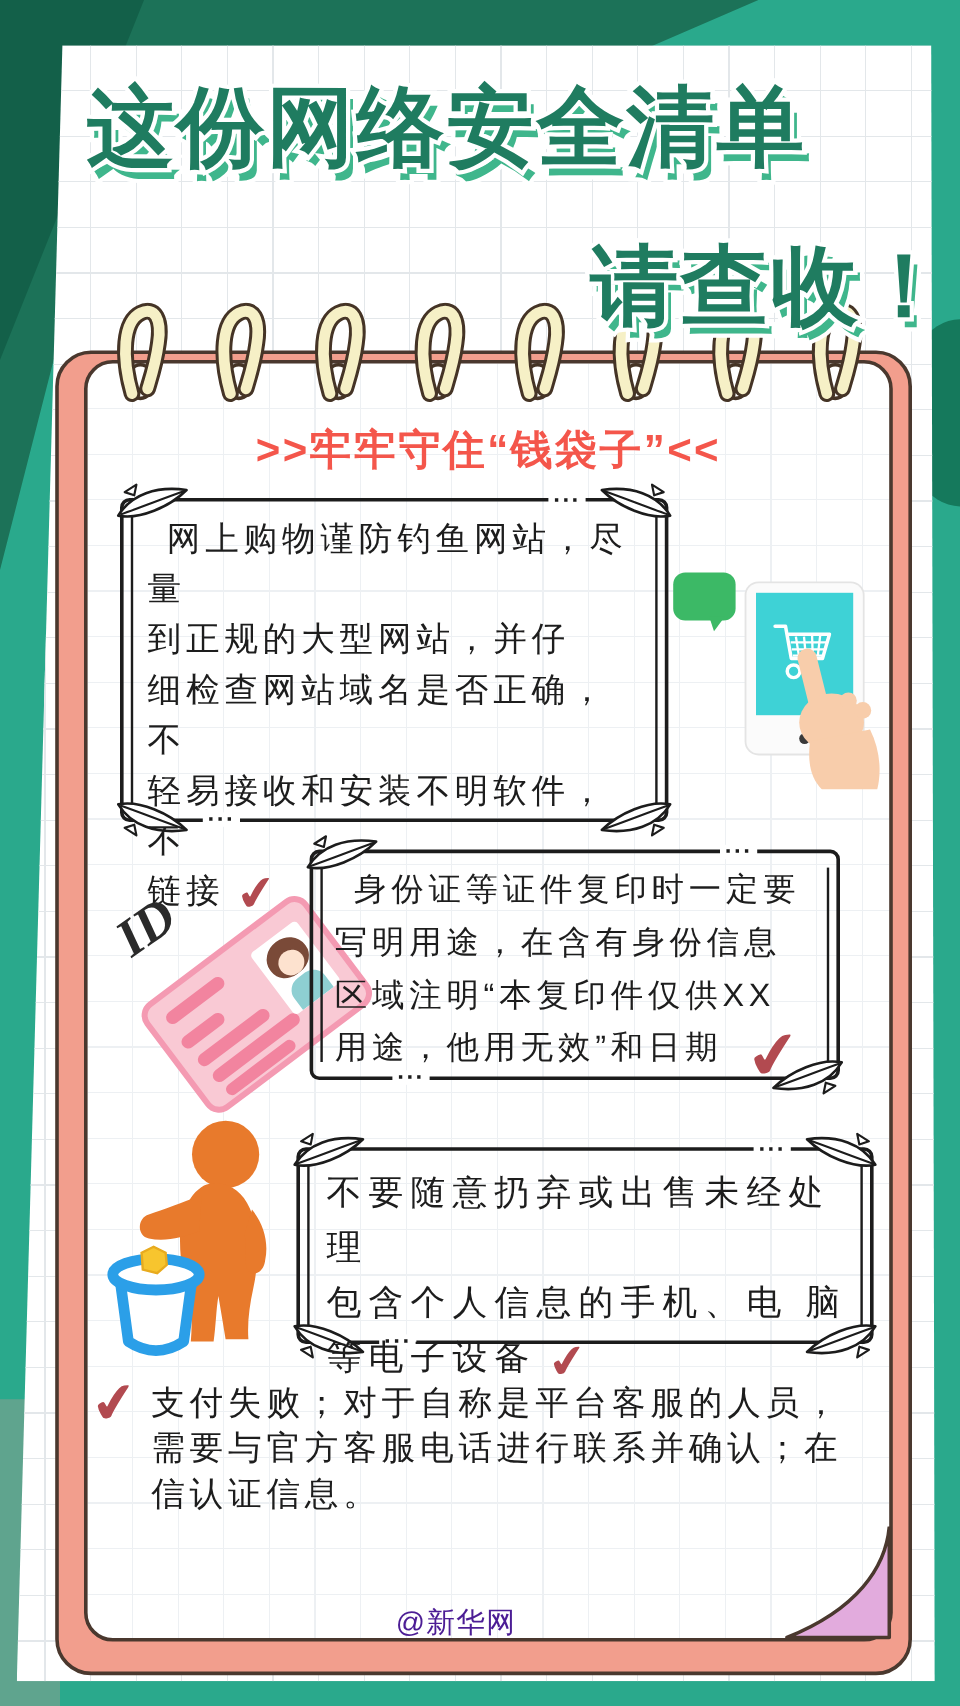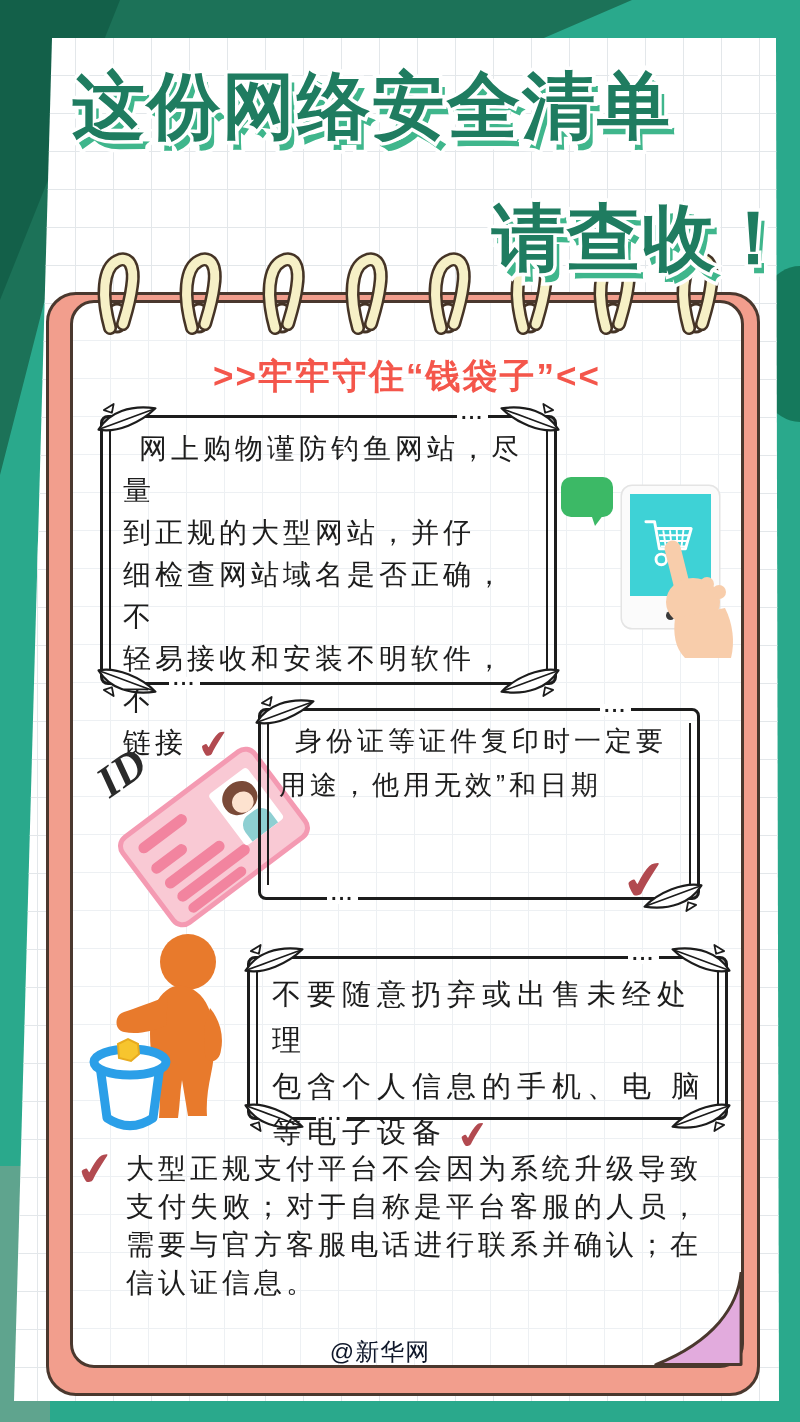--- a/index.html
+++ b/index.html
@@ -96,21 +96,21 @@
   .hair{position:absolute;left:6px;top:5px;width:36px;height:32px;background:#7a4a38;border-radius:50% 50% 45% 45%;}
   .face{position:absolute;left:13px;top:16px;width:22px;height:21px;background:#fde2cf;border-radius:50%;}
   .shirt{position:absolute;left:8px;top:40px;width:32px;height:24px;background:#8ecfd2;border-radius:12px 12px 0 0;}
   .person{left:112px;top:930px;}
   .trash{left:80px;top:1036px;}
   .curl{left:646px;top:1272px;}
 
   
   .pay-check{left:76px;top:1146px;font-size:46px;}
   .pay-text{left:126px;top:1150px;width:624px;color:#1d1d1d;font-size:28px;line-height:38px;letter-spacing:4px;}
-  .credit{left:240px;top:1336px;width:280px;text-align:center;font-size:24px;color:#0f172a;letter-spacing:1px;}
+  .credit{left:240px;top:1336px;width:280px;text-align:center;font-size:24px;color:#4c1d95;letter-spacing:1px;}
 </style>
 </head>
 <body>
 
 <svg width="0" height="0" style="position:absolute">
   <defs>
     <symbol id="flourish" viewBox="0 0 72 40">
       <path d="M4,32 C16,12 40,4 68,8 C52,24 24,36 4,32 Z" fill="#ffffff" stroke="#1c1c1c" stroke-width="2.5" stroke-linejoin="round"></path>
       <path d="M6,31 C26,24 46,16 66,9" fill="none" stroke="#1c1c1c" stroke-width="2"></path>
       <path d="M10,10 l11,-7 l-2,10 Z" fill="#ffffff" stroke="#1c1c1c" stroke-width="2" stroke-linejoin="round"></path>
@@ -240,20 +240,22 @@
     <svg class="fl fl-tl">
         <use href="#flourish"></use>
       </svg>
     <svg class="fl fl-br">
         <use href="#flourish"></use>
       </svg>
     <span class="dots dots-tr">···</span>
     <span class="dots dots-bl">···</span>
     <div class="tip-text">
       <div class="indent">身份证等证件复印时一定要</div>
+      <div>写明用途，在含有身份信息</div>
+      <div>区域注明“本复印件仅供XX</div>
       <div>用途，他用无效”和日期</div>
     </div>
     <span class="check-abs card2-check">✔</span>
   </div>
 
   <svg class="abs person" width="135" height="200" viewBox="0 0 135 200">
     <g fill="#e87a2c">
       <circle cx="76" cy="32" r="28"></circle>
       <path d="M58,58 C44,66 38,84 38,104 C38,124 42,138 46,152 C48,166 48,176 47,188 L66,188 C68,174 68,162 70,150 C72,162 74,174 76,186 L95,186 C94,172 96,158 99,144 C103,126 104,104 100,88 C96,72 88,62 78,58 C71,55 64,55 58,58 Z"></path>
       <path d="M56,66 C40,72 24,78 12,82 C2,85 2,100 12,102 C26,105 40,101 54,96 Z"></path>
@@ -283,21 +285,20 @@
     <span class="dots dots-bl">···</span>
     <div class="tip-text">
       <div>不要随意扔弃或出售未经处理</div>
       <div>包含个人信息的手机、电 脑</div>
       <div><span>等电子设备</span><span class="check" style="font-size:38px">✔</span></div>
     </div>
   </div>
 
   <span class="abs check-abs pay-check">✔</span>
   <div class="abs pay-text">
-    <div>大型正规支付平台不会因为系统升级导致</div>
     <div>支付失败；对于自称是平台客服的人员，</div>
     <div>需要与官方客服电话进行联系并确认；在</div>
     <div>信认证信息。</div>
   </div>
 
   <div class="abs credit">@新华网</div>
 
   <svg class="abs curl" width="98" height="96" viewBox="0 0 100 97">
     <path d="M97,0 C94,34 70,70 10,94 L97,94 Z" fill="#e2abdd" stroke="#4a382e" stroke-width="3" stroke-linejoin="round"></path>
   </svg>

